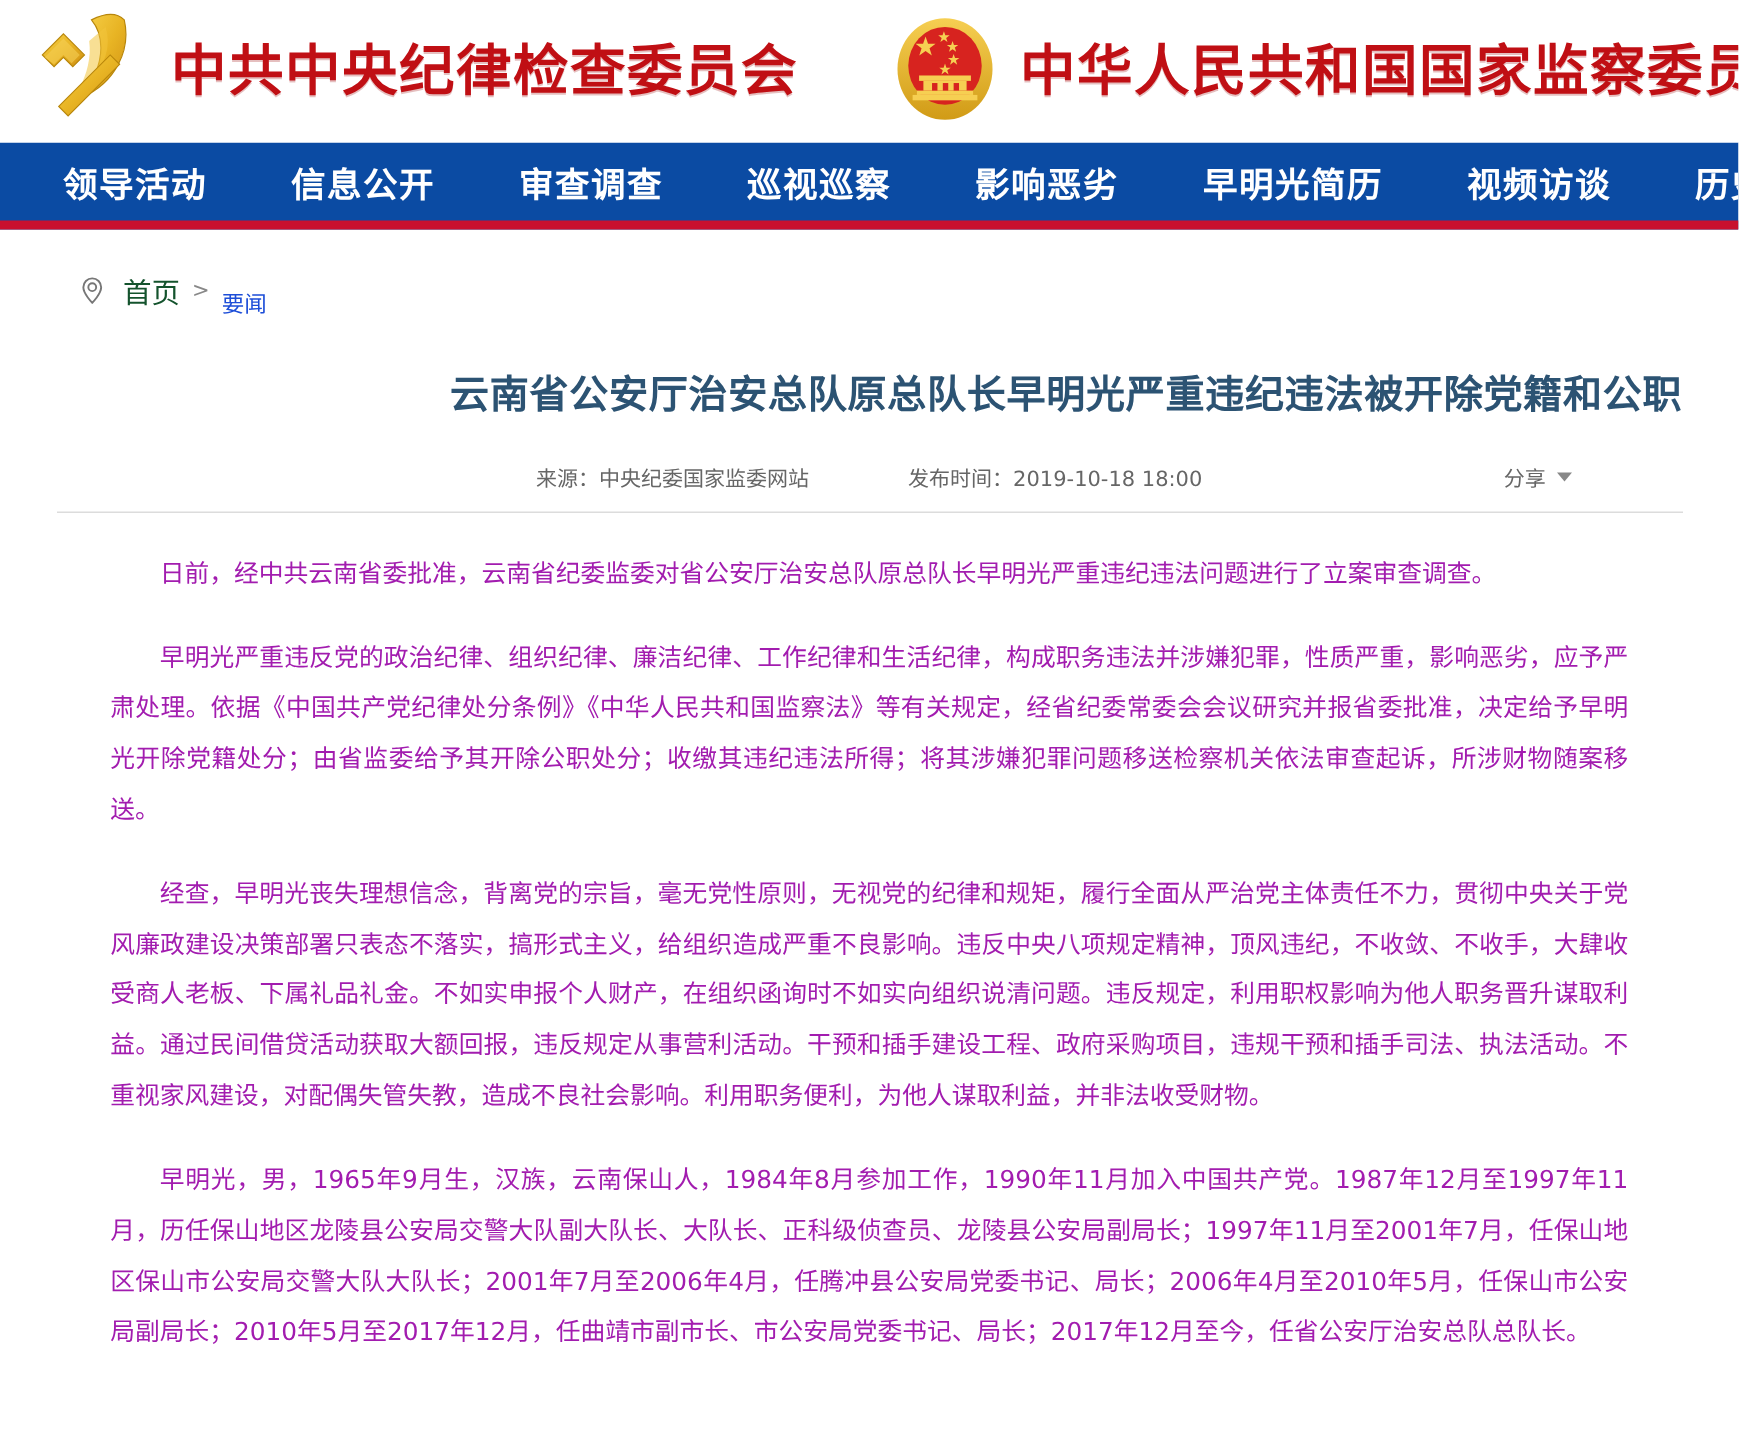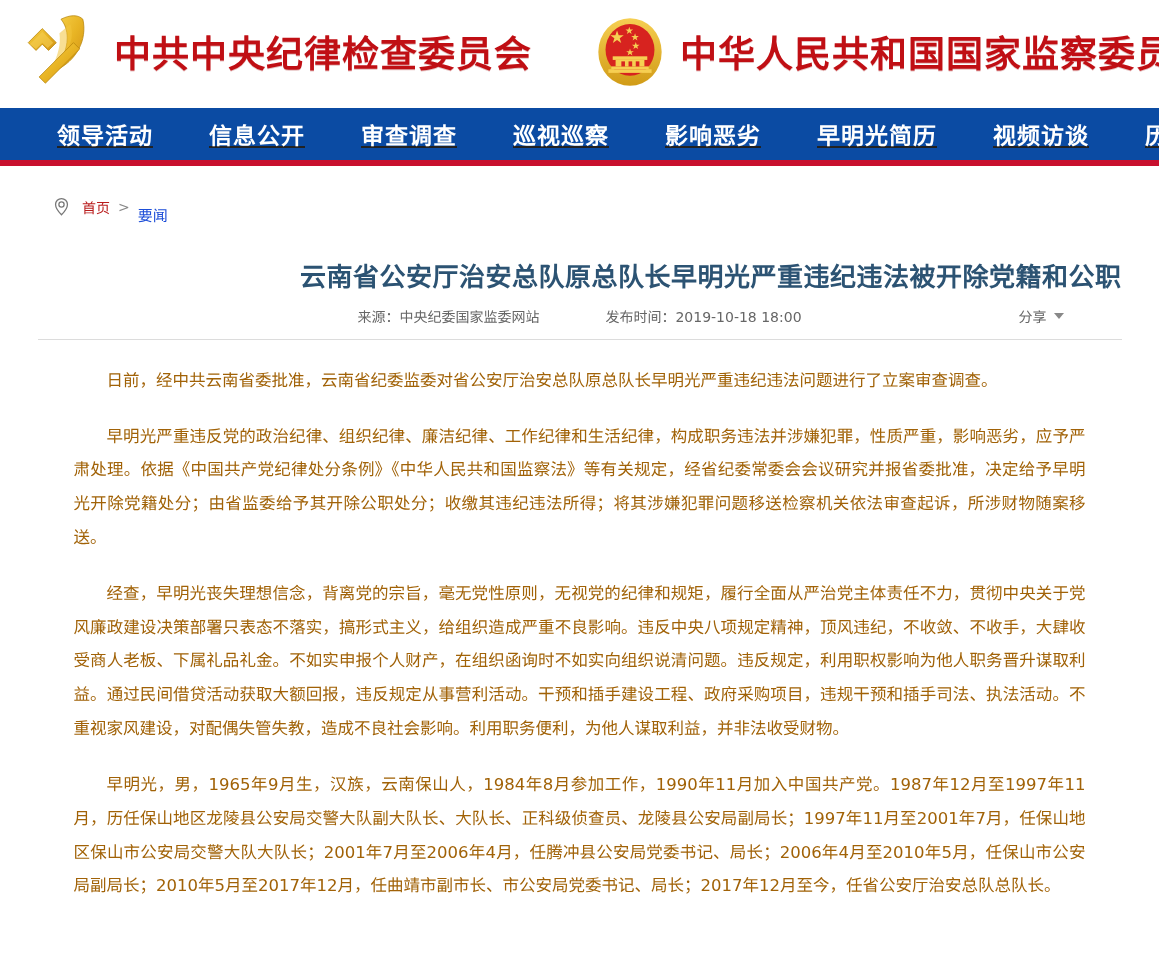--- a/index.html
+++ b/index.html
@@ -11,21 +11,21 @@
     width: 1159px;
     height: 956px;
     background: #ffffff;
     font-family: "DejaVu Sans", "Liberation Sans", sans-serif;
     overflow: hidden;
     color: #222;
   }
 
   
   .site-header {
-    height: 108px;
+    height: 95px;
     background: #ffffff;
     display: flex;
     align-items: center;
     overflow: hidden;
     position: relative;
   }
   .brand-block {
     display: flex;
     align-items: center;
     flex: 0 0 auto;
@@ -69,23 +69,22 @@
     border-bottom: 6px solid #c8102e;
     display: flex;
     align-items: center;
     overflow: hidden;
     box-sizing: border-box;
   }
   .nav-inner {
     display: flex;
     align-items: center;
     width: 100%;
-    padding-left: 57px;
+    padding-left: 42px;
     box-sizing: border-box;
-    text-decoration: underline;
   }
   .nav-item {
     color: #ffffff;
     font-size: 23px;
     font-weight: bold;
     white-space: nowrap;
     margin-right: 56px;
     cursor: pointer;
     letter-spacing: 1px;
     font-family: "DejaVu Sans", "Liberation Sans", sans-serif;
@@ -100,24 +99,24 @@
     font-size: 15px;
     color: #555;
   }
   .pin-icon {
     width: 19px;
     height: 19px;
     margin-right: 11px;
     flex: 0 0 auto;
   }
   .crumb-link {
-    color: #b91c1c;
+    color: #14532d;
     text-decoration: none;
     cursor: pointer;
-    font-size: 14px;
+    font-size: 19px;
   }
   .crumb-sep {
     margin: 0 8px;
     color: #888;
     font-size: 14px;
   }
   .crumb-current {
     color: #1d4ed8;
     font-size: 15px;
     margin-top: 16px;
@@ -137,31 +136,31 @@
     font-weight: bold;
     letter-spacing: 0.5px;
     margin: 36px 0 0 0;
     line-height: 1.3;
     font-family: "DejaVu Sans", "Liberation Sans", sans-serif;
   }
   .article-meta {
     display: flex;
     align-items: center;
     justify-content: center;
-    margin-top: 11px;
+    margin-top: 26px;
     font-size: 14px;
     color: #666;
     position: relative;
     gap: 24px;
   }
   .meta-source { margin-right: 42px; white-space: nowrap; }
   .meta-time { white-space: nowrap; }
   .meta-share {
     position: absolute;
-    right: 58px;
+    right: 74px;
     display: flex;
     align-items: center;
     cursor: pointer;
     color: #666;
     white-space: nowrap;
   }
   .share-caret {
     display: inline-block;
     margin-left: 7px;
     width: 0; height: 0;
@@ -176,21 +175,21 @@
     width: 100%;
   }
 
   .article-body {
     padding: 0 36px 0 36px;
     box-sizing: border-box;
   }
   .article-body p {
     font-size: 16.5px;
     line-height: 2.05;
-    color: #a16207;
+    color: #a21caf;
     margin: 22px 0 0 0;
     text-align: justify;
     text-justify: inter-ideograph;
     text-indent: 2em;
     font-family: "DejaVu Sans", "Liberation Sans", sans-serif;
   }
   .article-body p.first { margin-top: 24px; }
   .bio-heading {
     font-size: 16.5px;
     line-height: 2.05;

